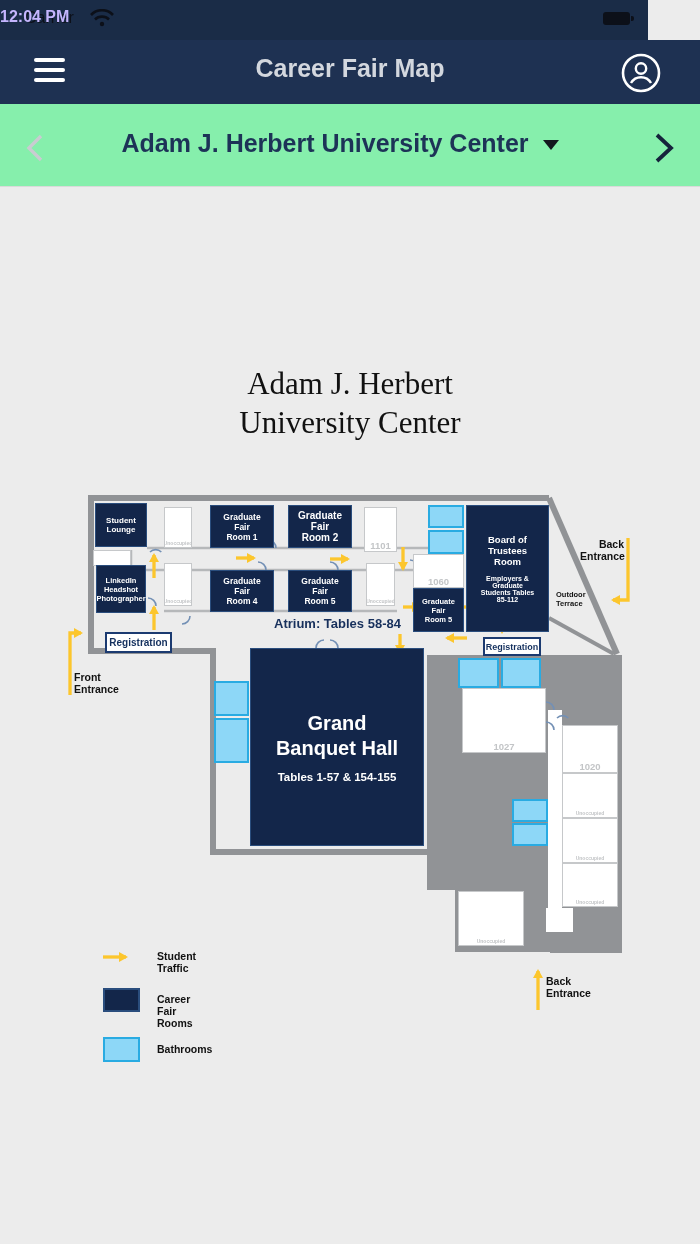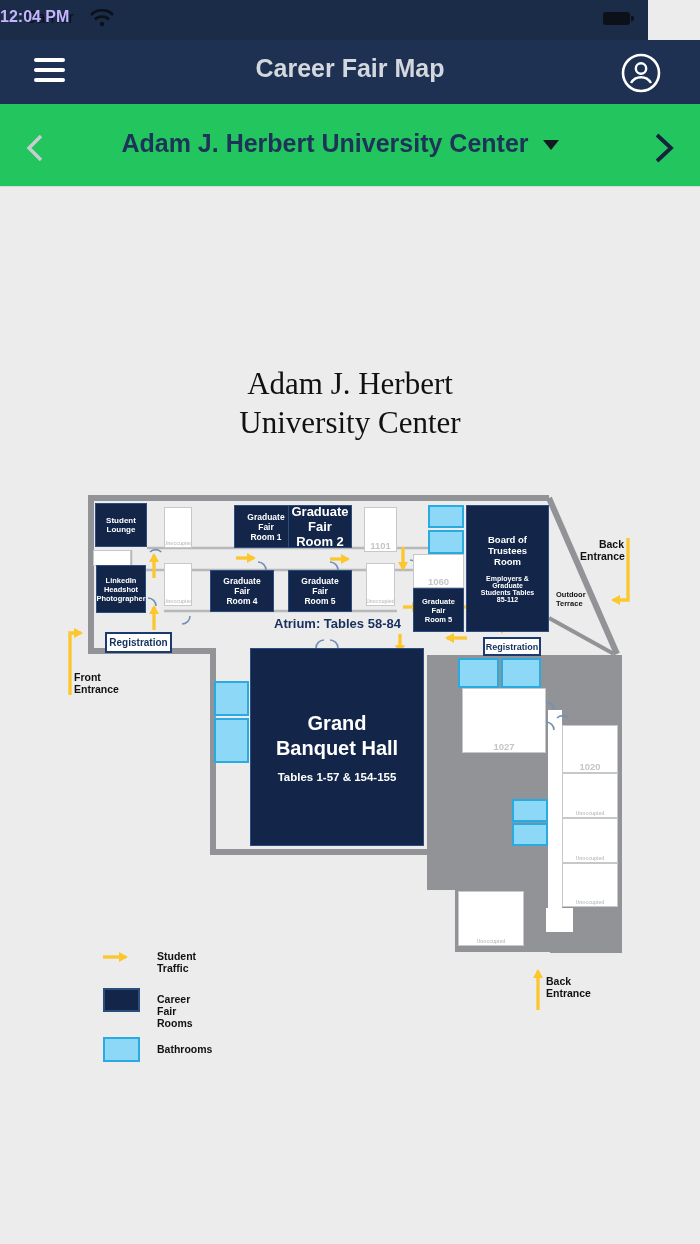--- a/index.html
+++ b/index.html
@@ -11,21 +11,21 @@
   #carrier{left:25px;top:9px;font-size:16px;color:#0c1019;}
   #clock{left:0;top:8px;width:700px;text-align:left;font-size:16px;font-weight:bold;color:#c4b5fd;}
   #battery{right:18px;top:12px;width:27px;height:13px;background:#0c1019;border-radius:3px;}
   #battery:after{content:"";position:absolute;right:-4px;top:4px;width:3px;height:5px;background:#0c1019;border-radius:0 2px 2px 0;}
   
   #navbar{left:0;top:40px;width:700px;height:64px;background:#1e3152;}
   #navtitle{left:0;top:14px;width:700px;text-align:center;font-size:25px;font-weight:bold;color:#d3d7de;}
   .hbar{left:0;width:31px;height:4px;background:#fff;border-radius:2px;}
   #hamburger{left:34px;top:18px;width:31px;height:28px;}
   
-  #selector{left:0;top:104px;width:700px;height:82px;background:#22c55e;border-bottom:1px solid #dadada;}
+  #selector{left:0;top:104px;width:700px;height:82px;background:#86efac;border-bottom:1px solid #dadada;}
   #seltitle{left:60px;top:25px;width:560px;text-align:center;font-size:25px;font-weight:bold;color:#1d3357;white-space:nowrap;}
   .caret{display:inline-block;width:0;height:0;border-left:8px solid transparent;border-right:8px solid transparent;border-top:10px solid #14181f;margin-left:14px;vertical-align:middle;}
   
   #maptitle{left:0;top:364px;width:700px;text-align:center;font-family:"Liberation Serif", serif;
             font-size:31px;color:#111;line-height:39px;}
   
   #map{left:0;top:490px;width:700px;height:590px;}
   .nroom{background:#13264a;border:1.5px solid #2a4d7d;color:#fff;font-weight:bold;
          display:flex;flex-direction:column;align-items:center;justify-content:center;text-align:center;box-sizing:border-box;}
   .bath{background:#8dd7f7;border:2.5px solid #29abe2;box-sizing:border-box;display:flex;align-items:center;justify-content:center;}
@@ -193,22 +193,22 @@
   <div class="abs bath" style="left:428px;top:40px;width:36px;height:24px;"></div>
   <div class="abs bath" style="left:214px;top:191px;width:35px;height:35px;"></div>
   <div class="abs bath" style="left:214px;top:228px;width:35px;height:45px;"></div>
   <div class="abs bath" style="left:458px;top:168px;width:41px;height:30px;"></div>
   <div class="abs bath" style="left:501px;top:168px;width:40px;height:30px;"></div>
   <div class="abs bath" style="left:512px;top:309px;width:36px;height:23px;"></div>
   <div class="abs bath" style="left:512px;top:333px;width:36px;height:23px;"></div>
 
   <div class="abs nroom" style="left:95px;top:13px;width:52px;height:44px;font-size:8px;padding:2px;">Student Lounge</div>
   <div class="abs nroom" style="left:96px;top:75px;width:50px;height:48px;font-size:7.5px;padding:2px;">LinkedIn Headshot Photographer</div>
-  <div class="abs nroom" style="left:210px;top:15px;width:64px;height:43px;font-size:8.5px;padding:0 10px;margin-left:24px;">Graduate Fair Room 1</div>
-  <div class="abs nroom" style="left:288px;top:15px;width:64px;height:43px;font-size:13px;padding:0 10px;">Graduate Fair Room 2</div>
+  <div class="abs nroom" style="left:210px;top:15px;width:64px;height:43px;font-size:8.5px;padding:0 10px;">Graduate Fair Room 1</div>
+  <div class="abs nroom" style="left:288px;top:15px;width:64px;height:43px;font-size:10px;padding:0 10px;">Graduate Fair Room 2</div>
   <div class="abs nroom" style="left:210px;top:80px;width:64px;height:42px;font-size:8.5px;padding:0 10px;">Graduate Fair Room 4</div>
   <div class="abs nroom" style="left:288px;top:80px;width:64px;height:42px;font-size:8.5px;padding:0 10px;">Graduate Fair Room 5</div>
   <div class="abs nroom" style="left:413px;top:98px;width:51px;height:44px;font-size:7.5px;padding:0 6px;">Graduate Fair Room 5</div>
   <div class="abs nroom" style="left:466px;top:15px;width:83px;height:127px;">
     <div style="font-size:9.5px;width:60px;">Board of Trustees Room</div>
     <div style="font-size:7px;width:62px;margin-top:8px;">Employers &amp; Graduate Students Tables 85-112</div>
   </div>
   <div class="abs nroom" style="left:250px;top:158px;width:174px;height:198px;">
     <div style="font-size:20px;width:130px;line-height:25px;">Grand Banquet Hall</div>
     <div style="font-size:11.5px;margin-top:10px;">Tables 1-57 &amp; 154-155</div>

